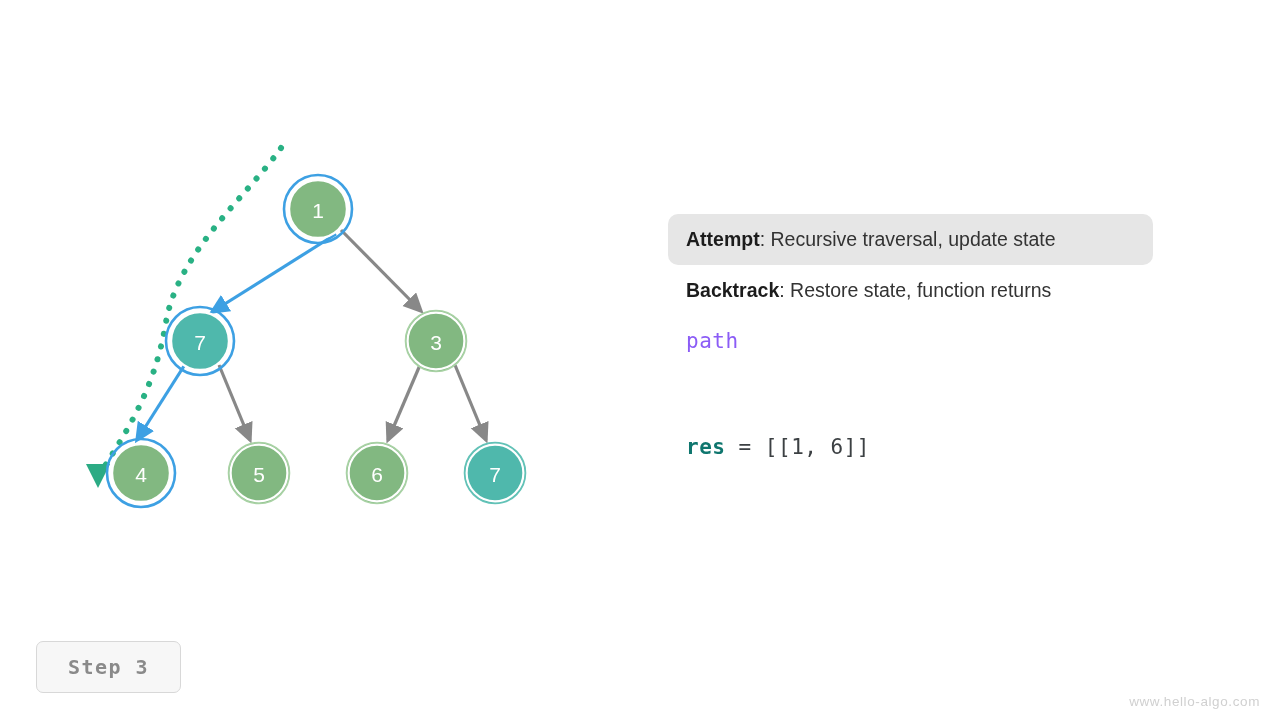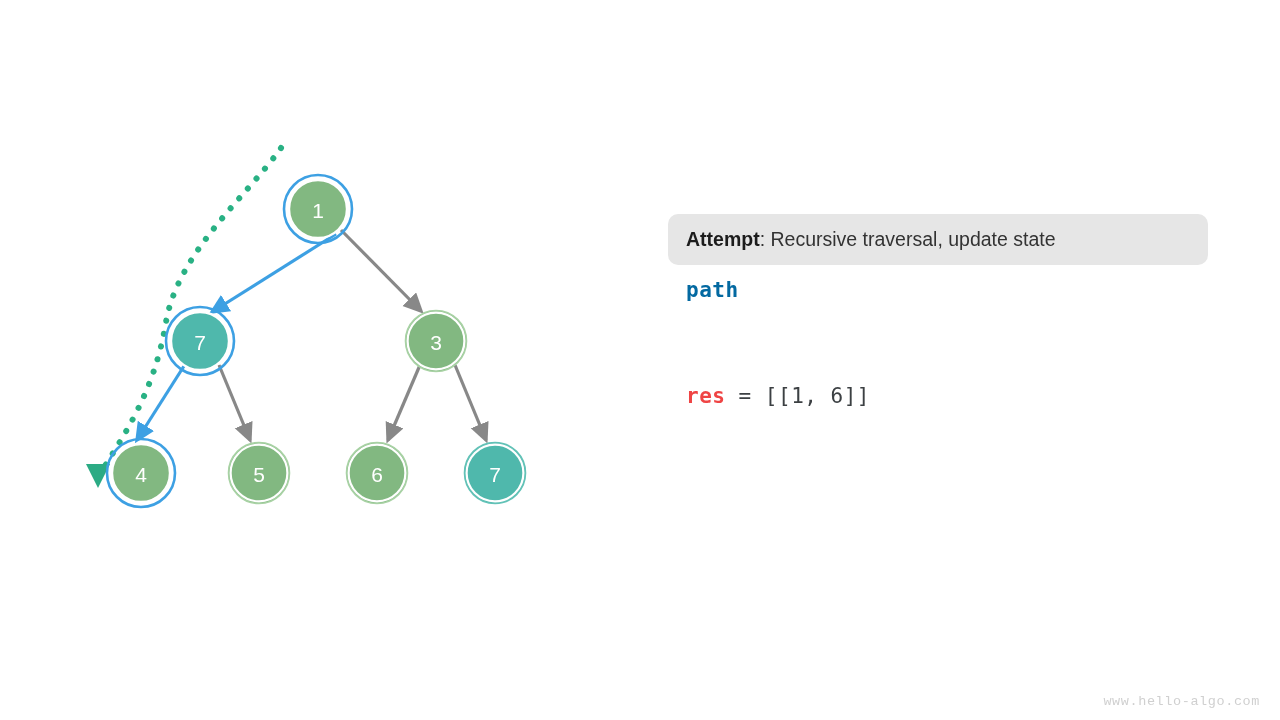--- a/index.html
+++ b/index.html
@@ -49,43 +49,43 @@
   .info-row {
     height: 51px;
     display: flex;
     align-items: center;
   }
   .info-row.highlight {
     background: #e6e6e6;
     border-radius: 10px;
     padding: 0 18px;
     margin-left: -18px;
-    width: 540px;
+    width: 485px;
     box-sizing: border-box;
   }
   .info-row .kw {
     font-weight: bold;
     color: #1c1c1c;
   }
   .code-row {
     height: 50px;
     display: flex;
     align-items: center;
     font-family: "DejaVu Sans Mono", monospace;
     font-size: 21px;
     color: #3c4043;
     white-space: pre;
     letter-spacing: 0.5px;
   }
   .code-row .var-path {
-    color: #0369a1;
-    font-weight: bold;
+    color: #8b5cf6;
+    font-weight: normal;
   }
   .code-row .var-res {
-    color: #ef4444;
+    color: #0f766e;
     font-weight: bold;
   }
   .spacer-row { height: 56px; }
 
   
   #step-badge {
     position: absolute;
     left: 36px;
     top: 641px;
     width: 145px;
@@ -102,21 +102,21 @@
     color: #8a8a8a;
     letter-spacing: 1.5px;
     box-sizing: border-box;
   }
 
   
   #watermark {
     position: absolute;
     right: 20px;
     bottom: 11px;
-    font-family: Liberation Mono, monospace;
+    font-family: Liberation Sans, sans-serif;
     font-size: 13.5px;
     color: #d0d0d0;
     letter-spacing: 0.6px;
   }
 </style>
 </head>
 <body>
 
 <div id="page">
 
@@ -188,29 +188,33 @@
       <text class="node-label" x="495" y="474">7</text>
     </g>
   </svg>
 
   <div id="info-panel">
 
     <div class="info-row highlight">
       <span class="info-line"><span class="kw">Attempt</span><span>: Recursive traversal, update state</span></span>
     </div>
 
+    <div class="info-row">
+      <span class="info-line"><span class="kw">Backtrack</span><span>: Restore state, function returns</span></span>
+    </div>
 
     <div class="code-row">
       <span class="var-path">path</span>
     </div>
 
     <div class="spacer-row"></div>
 
     <div class="code-row">
       <span class="var-res">res</span><span> = [[1, 6]]</span>
     </div>
 
   </div>
 
+  <div id="step-badge">Step 3</div>
 
   <div id="watermark">www.hello-algo.com</div>
 
 </div>
 
 </body></html>

